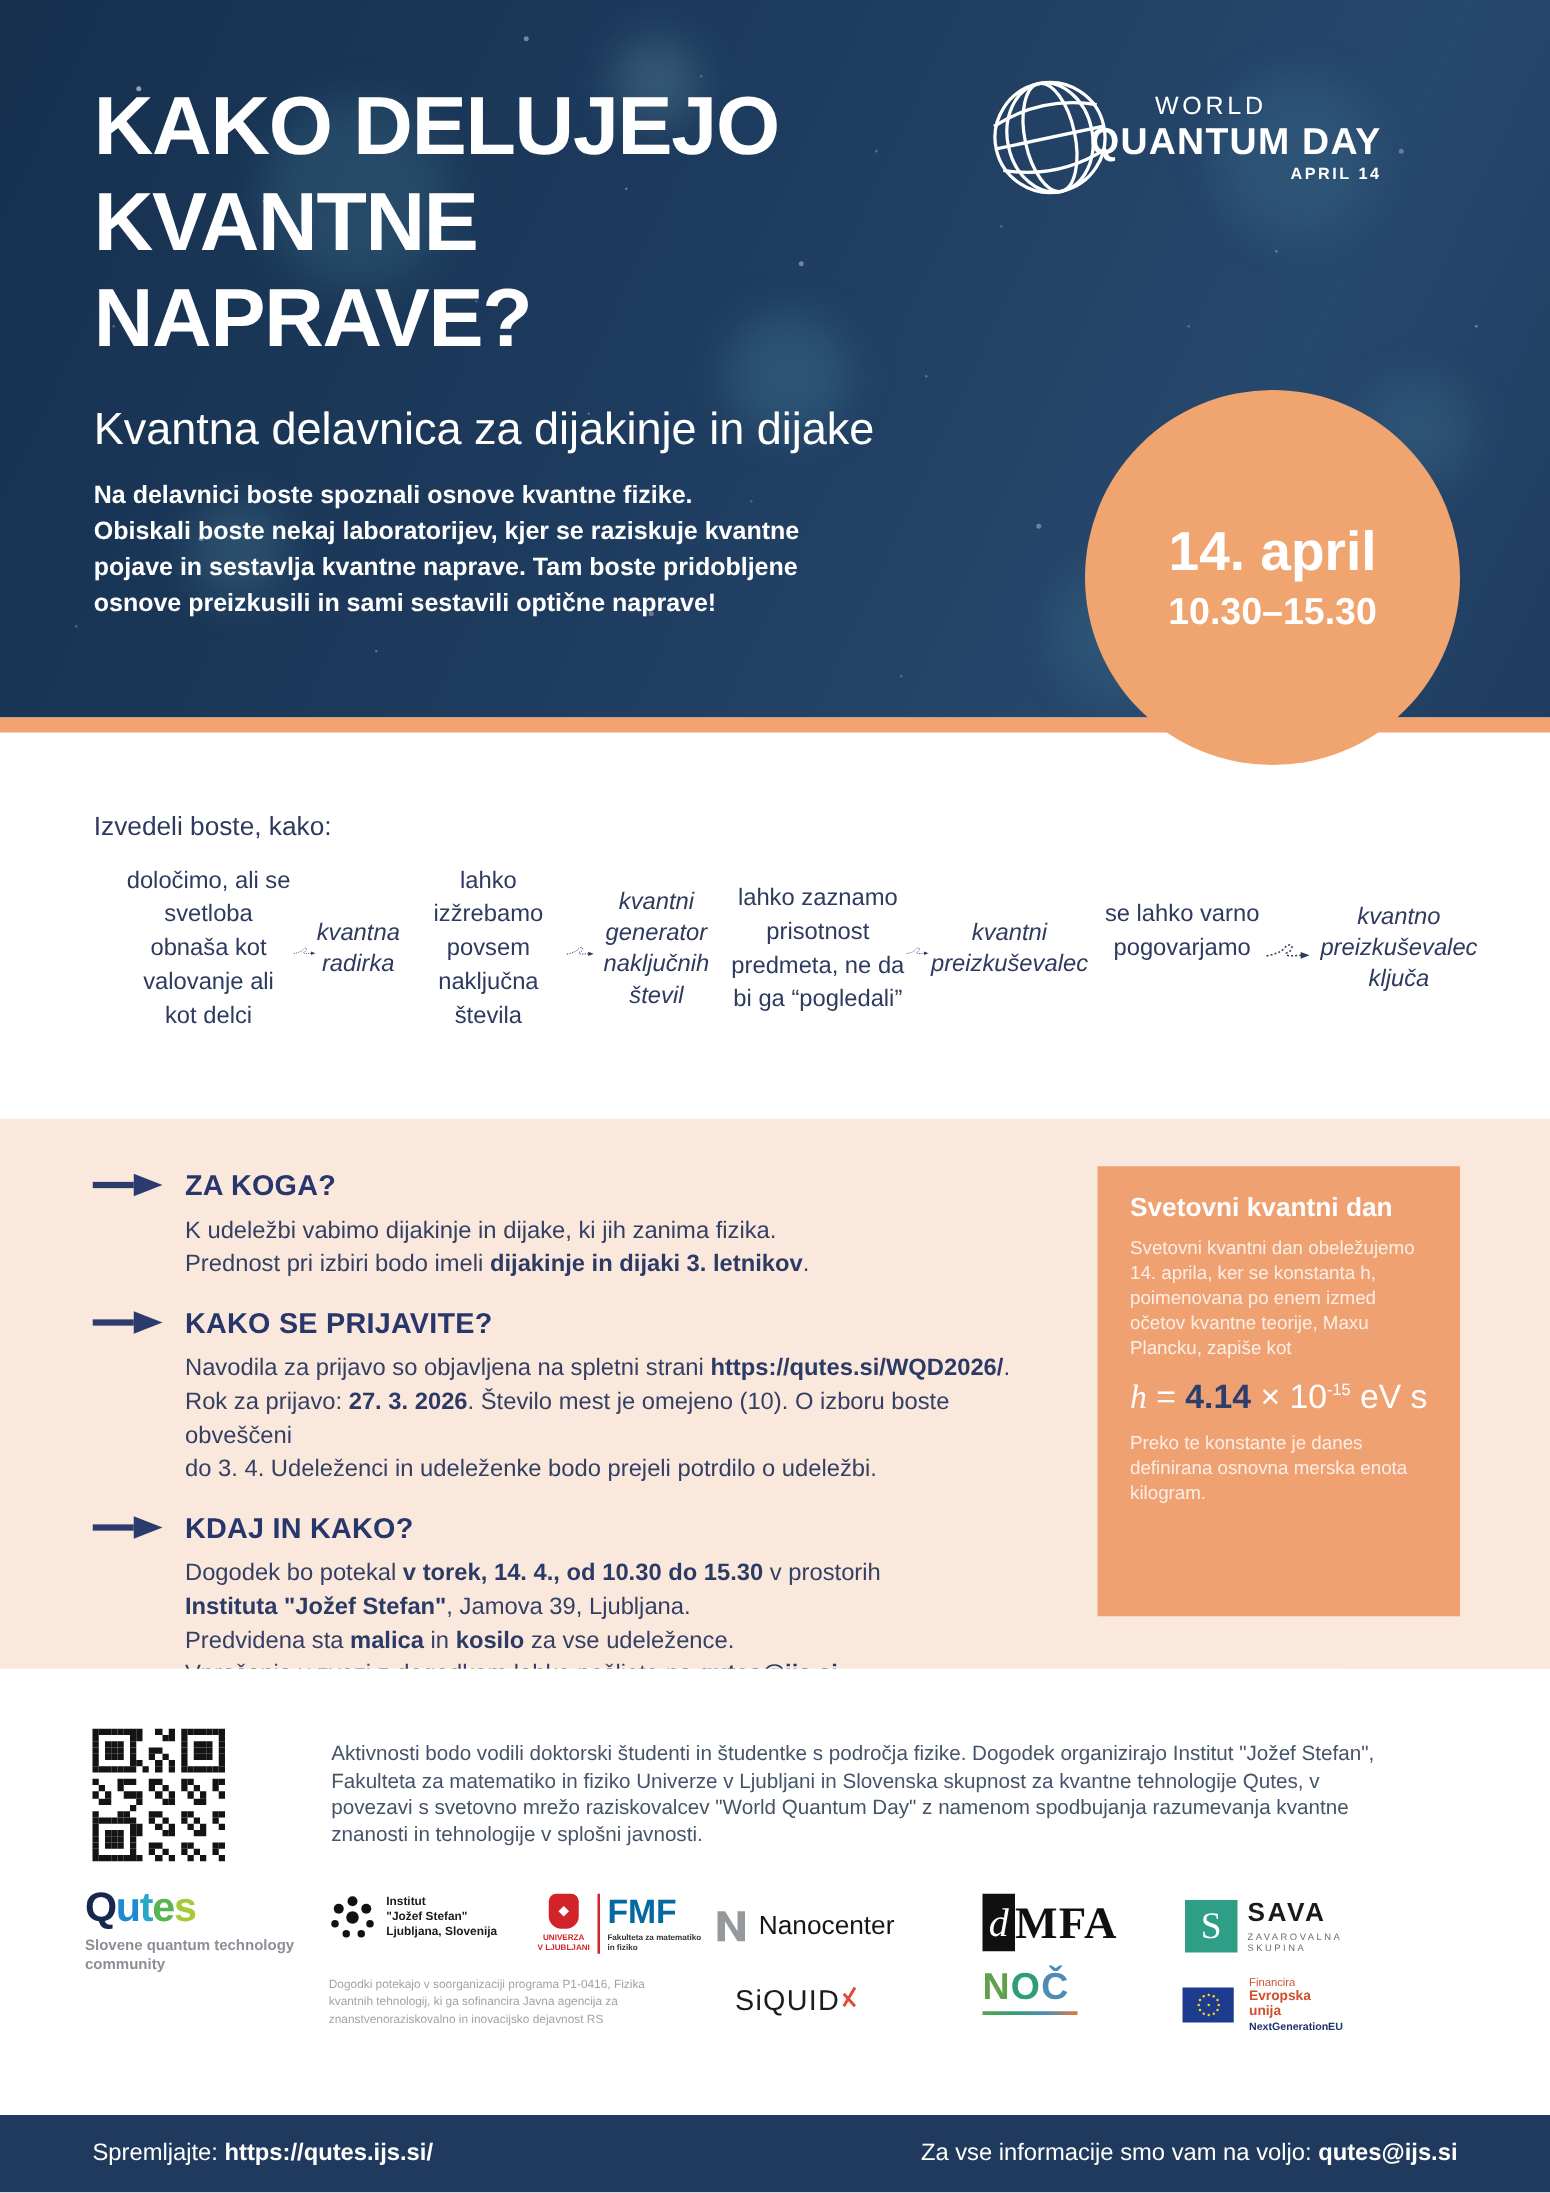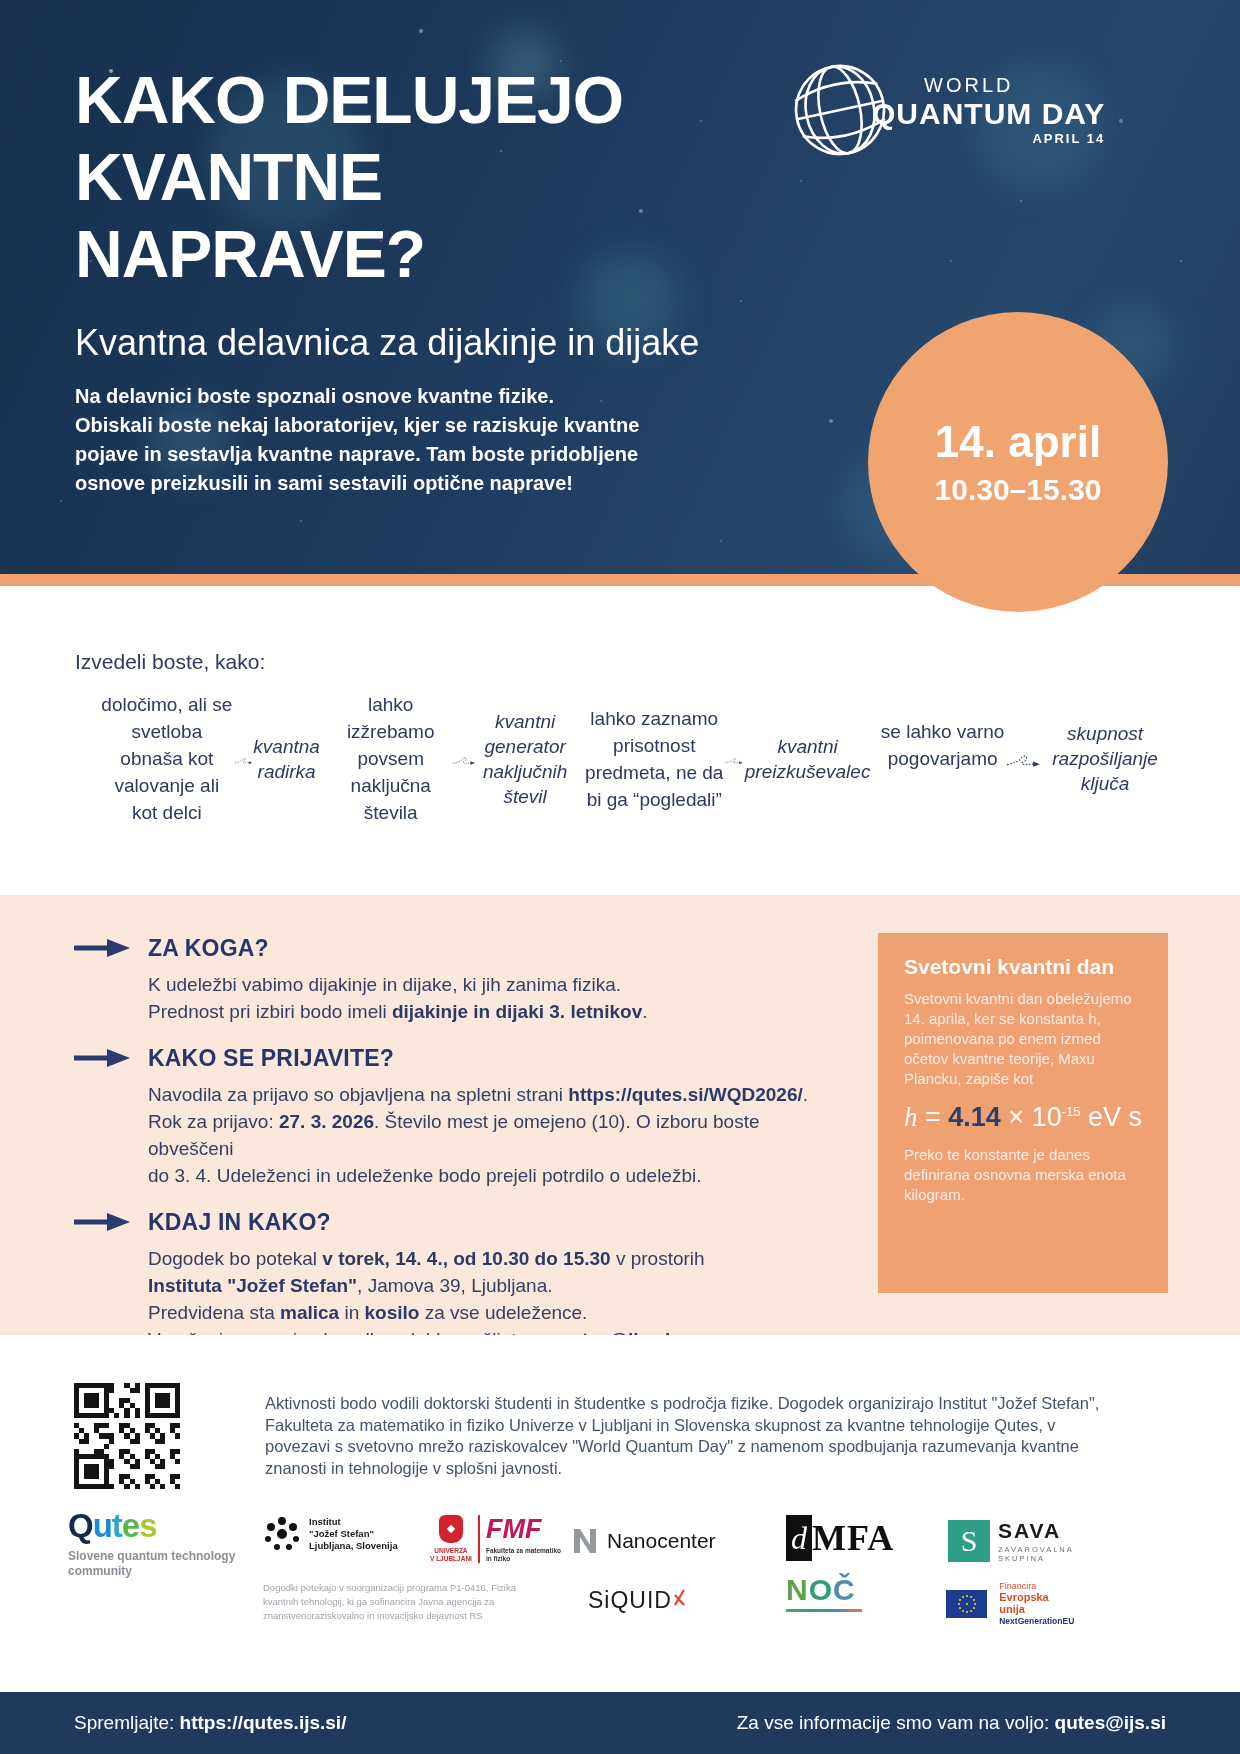--- a/index.html
+++ b/index.html
@@ -91,21 +91,21 @@
   .qutes-word .le { color:#59B54F; } .qutes-word .ls { color:#A6C934; }
   .qutes-tag { margin-top:4px; width:170px; font-size:12px; font-weight:bold; color:#8B9097; line-height:15px; }
   .ijs { left:263px; top:180px; display:flex; align-items:center; }
   .ijs-text { margin-left:8px; font-size:9.5px; font-weight:bold; color:#1a1a1a; line-height:12px; }
   .fmf { left:430px; top:180px; display:flex; }
   .fmf-col1 { text-align:center; }
   .fmf-emblem { width:24px; height:28px; background:#D2232A; border-radius:6px 6px 10px 10px; margin:0 auto; position:relative; }
   .fmf-emblem:after { content:""; position:absolute; left:9px; top:11px; width:6px; height:6px; background:#fff; transform:rotate(45deg); }
   .fmf-univ { margin-top:4px; font-size:6.5px; font-weight:bold; color:#D2232A; line-height:8px; }
   .fmf-col2 { border-left:2px solid #D2232A; margin-left:6px; padding-left:6px; }
-  .fmf-abbr { font-size:27px; font-weight:bold; color:#be185d; line-height:28px;font-style:italic; }
+  .fmf-abbr { font-size:27px; font-weight:bold; color:#0369a1; line-height:28px; }
   .fmf-fac { margin-top:4px; font-size:6.5px; font-weight:bold; color:#333; line-height:8px; }
   .nano { left:572px; top:192px; display:flex; align-items:center; }
   .nano-name { margin-left:7px; font-size:21px; font-weight:normal; color:#151515; }
   .dmfa { left:786px; top:180px; display:flex; align-items:center; }
   .dmfa-d { width:26px; height:46px; background:#101010; color:#fff; font-family:"Liberation Serif", serif;
             font-style:italic; font-size:32px; display:flex; align-items:center; justify-content:center; }
   .dmfa-rest { font-family:"Liberation Serif", serif; font-weight:bold; font-size:36px; color:#101010; letter-spacing:1px; }
   .sava { left:948px; top:184px; display:flex; align-items:center; }
   .sava-s { width:42px; height:42px; background:#2F9E86; color:#fff; font-family:"Liberation Serif", serif;
             font-size:30px; display:flex; align-items:center; justify-content:center; }
@@ -221,21 +221,21 @@
         </svg>
         <div class="learn-label">kvantni preizkuševalec</div>
       </div>
 
       <div class="learn-col">
         <div class="learn-text">se lahko varno pogovarjamo</div>
         <svg class="doodle" width="72" height="28" viewBox="0 0 72 28">
           <path d="M4 21 C16 18 24 16 30 10 C34 3 43 3 41 10 C39 17 30 15 33 19 C36 22 46 20 55 20" fill="none" stroke="#2E3A5E" stroke-width="2.2" stroke-dasharray="3 3"></path>
           <path d="M54 15 L67 20 L54 25 z" fill="#2E3A5E"></path>
         </svg>
-        <div class="learn-label">skupnost razpošiljanje ključa</div>
+        <div class="learn-label">kvantno preizkuševalec ključa</div>
       </div>
 
     </div>
   </section>
 
   <section class="infoband">
     <div class="info-left">
 
       <div class="iblock">
         <svg class="arrow" width="58" height="20" viewBox="0 0 58 20">

